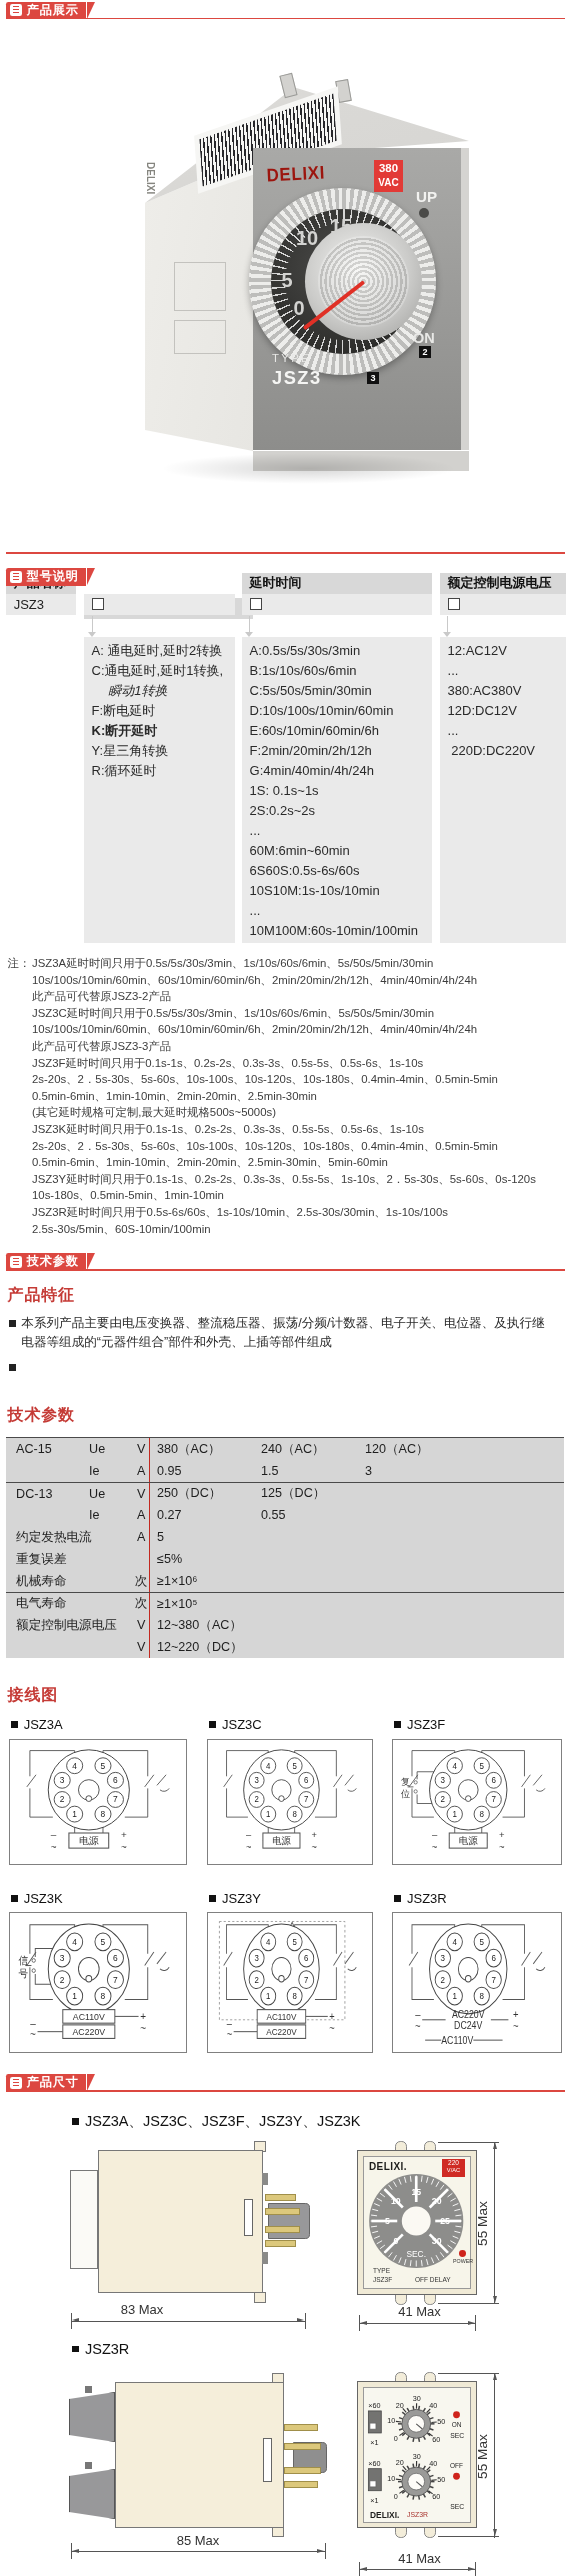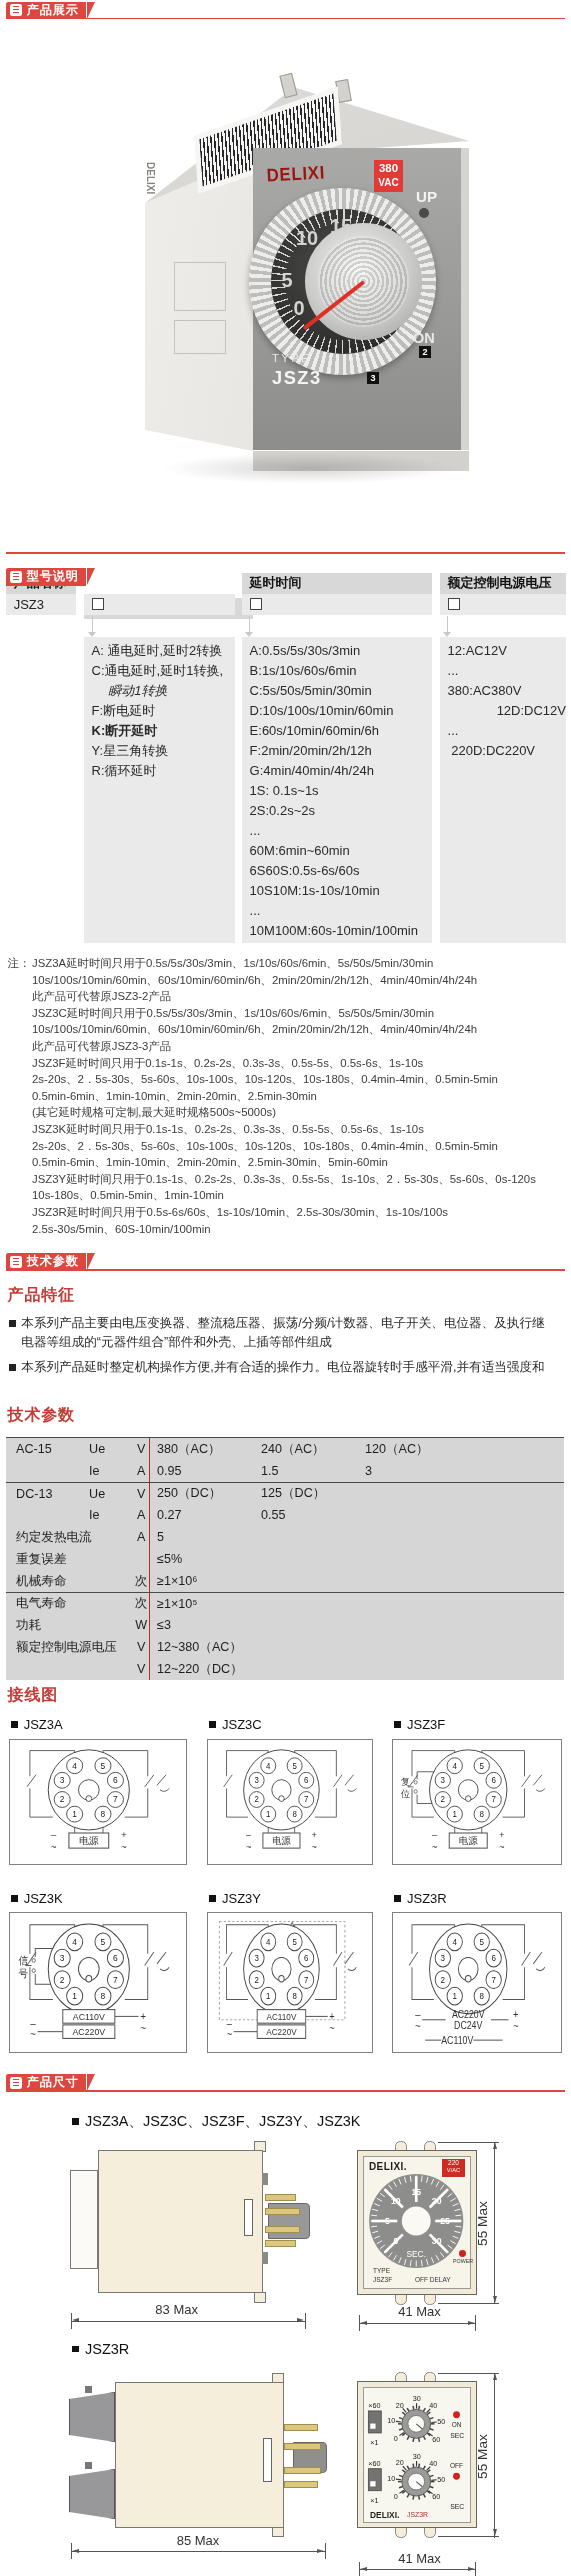--- a/index.html
+++ b/index.html
@@ -151,38 +151,38 @@
       <i></i>
       <u></u>
     </div>
   <div class="arrow" style="left:443px;top:616px">
       <i></i>
       <u></u>
     </div>
 
   <div id="blk-types" class="blk" style="left:84px;top:637px;width:151px;height:306px"><div style="height: 20px;">A: 通电延时,延时2转换</div><div style="height: 20px;">C:通电延时,延时1转换,</div><div style="height: 20px; font-style: italic;">　 瞬动1转换</div><div style="height: 20px;">F:断电延时</div><div style="height: 20px; font-weight: bold;">K:断开延时</div><div style="height: 20px;">Y:星三角转换</div><div style="height: 20px;">R:循环延时</div></div>
   <div id="blk-times" class="blk" style="left:242px;top:637px;width:190px;height:306px"><div style="height: 20px;">A:0.5s/5s/30s/3min</div><div style="height: 20px;">B:1s/10s/60s/6min</div><div style="height: 20px;">C:5s/50s/5min/30min</div><div style="height: 20px;">D:10s/100s/10min/60min</div><div style="height: 20px;">E:60s/10min/60min/6h</div><div style="height: 20px;">F:2min/20min/2h/12h</div><div style="height: 20px;">G:4min/40min/4h/24h</div><div style="height: 20px;">1S: 0.1s~1s</div><div style="height: 20px;">2S:0.2s~2s</div><div style="height: 20px;">...</div><div style="height: 20px;">60M:6min~60min</div><div style="height: 20px;">6S60S:0.5s-6s/60s</div><div style="height: 20px;">10S10M:1s-10s/10min</div><div style="height: 20px;">...</div><div style="height: 20px;">10M100M:60s-10min/100min</div></div>
-  <div id="blk-volts" class="blk" style="left:440px;top:637px;width:126px;height:306px"><div style="height: 20px;">12:AC12V</div><div style="height: 20px;">...</div><div style="height: 20px;">380:AC380V</div><div style="height: 20px; text-align: right;">12D:DC12V</div><div style="height: 20px;">...</div><div style="height: 20px;"> 220D:DC220V</div></div>
+  <div id="blk-volts" class="blk" style="left:440px;top:637px;width:126px;height:306px"><div style="height: 20px;">12:AC12V</div><div style="height: 20px;">...</div><div style="height: 20px;">380:AC380V</div><div style="height: 20px;">12D:DC12V</div><div style="height: 20px;">...</div><div style="height: 20px;"> 220D:DC220V</div></div>
 
   <div class="note" style="left:7.6px;top:955px">注：</div>
   <div id="notes-lines" class="note" style="left:32px;top:955px"><div style="height: 16.6px;">JSZ3A延时时间只用于0.5s/5s/30s/3min、1s/10s/60s/6min、5s/50s/5min/30min</div><div style="height: 16.6px;">10s/100s/10min/60min、60s/10min/60min/6h、2min/20min/2h/12h、4min/40min/4h/24h</div><div style="height: 16.6px;">此产品可代替原JSZ3-2产品</div><div style="height: 16.6px;">JSZ3C延时时间只用于0.5s/5s/30s/3min、1s/10s/60s/6min、5s/50s/5min/30min</div><div style="height: 16.6px;">10s/100s/10min/60min、60s/10min/60min/6h、2min/20min/2h/12h、4min/40min/4h/24h</div><div style="height: 16.6px;">此产品可代替原JSZ3-3产品</div><div style="height: 16.6px;">JSZ3F延时时间只用于0.1s-1s、0.2s-2s、0.3s-3s、0.5s-5s、0.5s-6s、1s-10s</div><div style="height: 16.6px;">2s-20s、2．5s-30s、5s-60s、10s-100s、10s-120s、10s-180s、0.4min-4min、0.5min-5min</div><div style="height: 16.6px;">0.5min-6min、1min-10min、2min-20min、2.5min-30min</div><div style="height: 16.6px;">(其它延时规格可定制,最大延时规格500s~5000s)</div><div style="height: 16.6px;">JSZ3K延时时间只用于0.1s-1s、0.2s-2s、0.3s-3s、0.5s-5s、0.5s-6s、1s-10s</div><div style="height: 16.6px;">2s-20s、2．5s-30s、5s-60s、10s-100s、10s-120s、10s-180s、0.4min-4min、0.5min-5min</div><div style="height: 16.6px;">0.5min-6min、1min-10min、2min-20min、2.5min-30min、5min-60min</div><div style="height: 16.6px;">JSZ3Y延时时间只用于0.1s-1s、0.2s-2s、0.3s-3s、0.5s-5s、1s-10s、2．5s-30s、5s-60s、0s-120s</div><div style="height: 16.6px;">10s-180s、0.5min-5min、1min-10min</div><div style="height: 16.6px;">JSZ3R延时时间只用于0.5s-6s/60s、1s-10s/10min、2.5s-30s/30min、1s-10s/100s</div><div style="height: 16.6px;">2.5s-30s/5min、60S-10min/100min</div></div>
 
   <div class="badge" style="top:1253px">
     <span class="ic">
         <i></i>
       </span>
     <span>技术参数</span>
   </div>
   <div class="secline" style="top:1269px"></div>
 
   <div class="rtitle" style="left:7.6px;top:1285px">产品特征</div>
   <div class="fmark" style="left:9.1px;top:1320px"></div>
   <div id="feat0" class="feat" style="left:21.3px;top:1314px"><div style="height: 19.4px;">本系列产品主要由电压变换器、整流稳压器、振荡/分频/计数器、电子开关、电位器、及执行继</div><div style="height: 19.4px;">电器等组成的“元器件组合”部件和外壳、上插等部件组成</div></div>
   <div class="fmark" style="left:9.1px;top:1364px"></div>
-  <div id="feat1" class="feat" style="left:21.3px;top:1358px"><div style="height: 19.4px;">本系列产品延时整定机构操作方便,并有合适的操作力。电位器旋转时手感平滑,并有适当强度和</div></div>
+  <div id="feat1" class="feat" style="left:21.3px;top:1358px"></div>
 
   <div class="rtitle" style="left:7.6px;top:1405px">技术参数</div>
   <div id="params">
       <div class="prow">
         <div class="pl">AC-15</div>
         <div class="ps">Ue</div>
         <div class="pu">V</div>
         <div class="pv">
           <span>380（AC）</span>
           <span>240（AC）</span>
@@ -240,28 +240,20 @@
         <div class="pv">
           <span>≥1×10⁶</span>
         </div>
       </div>
       <div class="prow sep">
         <div class="pl">电气寿命</div>
         <div class="ps"></div>
         <div class="pu">次</div>
         <div class="pv">
           <span>≥1×10⁵</span>
-        </div>
-      </div>
-      <div class="prow">
-        <div class="pl">功耗</div>
-        <div class="ps"></div>
-        <div class="pu">W</div>
-        <div class="pv">
-          <span>≤3</span>
         </div>
       </div>
       <div class="prow">
         <div class="pl">额定控制电源电压</div>
         <div class="ps"></div>
         <div class="pu">V</div>
         <div class="pv">
           <span>12~380（AC）</span>
         </div>
       </div>
@@ -577,21 +569,21 @@
     <div class="creambody" style="left:98px;top:2150px;width:165px;height:143px"></div>
     <div class="abs" style="left:262px;top:2173px;width:6.1px;height:12.2px;background:#8a8a88"></div>
     <div class="abs" style="left:262px;top:2252px;width:6.1px;height:12.2px;background:#8a8a88"></div>
     <div class="abs" style="left:268px;top:2203px;width:40px;height:34px;background:#98989a;border:0.8px solid #666;border-radius:0 4.6px 4.6px 0"></div>
     <div class="pinbar" style="left:265px;top:2194px;width:30.5px;height:6.9px"></div>
     <div class="pinbar" style="left:265px;top:2208px;width:35px;height:6.9px"></div>
     <div class="pinbar" style="left:265px;top:2226px;width:35px;height:6.9px"></div>
     <div class="pinbar" style="left:265px;top:2240px;width:30.5px;height:6.9px"></div>
     <div class="abs" style="left:244px;top:2199px;width:6.9px;height:35px;background:#fff;border:0.8px solid #666"></div>
   </div>
-  <div class="dimtxt" style="left:114px;top:2302px;width:84px;text-align:right">83 Max</div>
+  <div class="dimtxt" style="left:100px;top:2302px;width:84px;text-align:center">83 Max</div>
   <div class="dline" style="left:71px;top:2321px;width:234px;height:1.1px"></div>
   <div class="dline" style="left:71px;top:2313px;width:0.8px;height:16px"></div>
   <div class="dline" style="left:305px;top:2313px;width:0.8px;height:16px"></div>
   <div class="ah" style="left:72px;top:2318px;border-top:2.7px solid transparent;border-bottom:2.7px solid transparent;border-right:7.6px solid #555"></div>
   <div class="ah" style="left:297px;top:2318px;border-top:2.7px solid transparent;border-bottom:2.7px solid transparent;border-left:7.6px solid #555"></div>
 
   <div>
     <div class="ftab" style="left:395px;top:2141px"></div>
     <div class="ftab" style="left:424px;top:2141px"></div>
     <div class="ftab ftabd" style="left:395px;top:2293px"></div>

